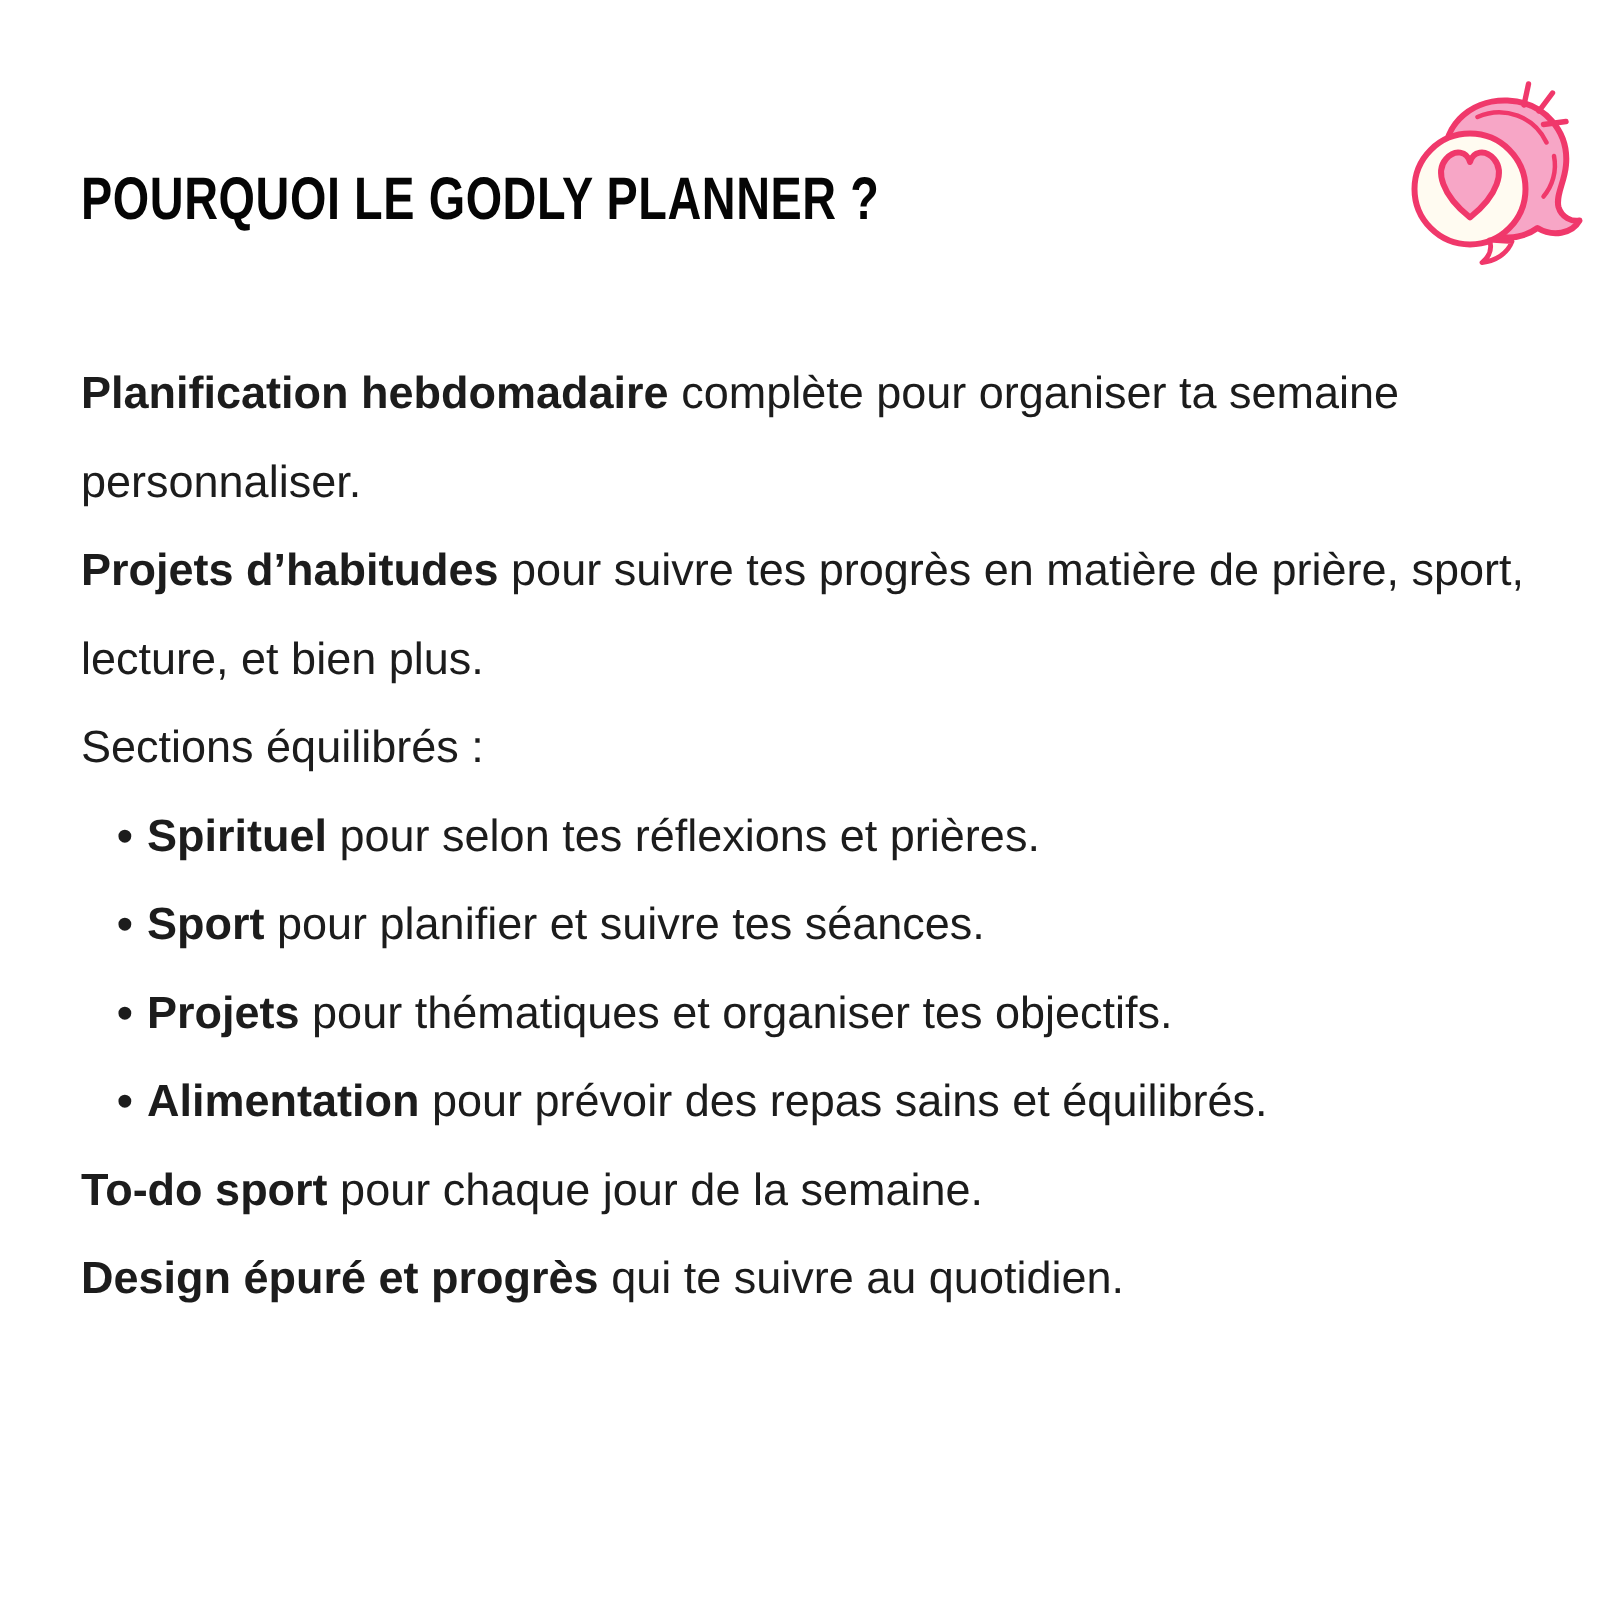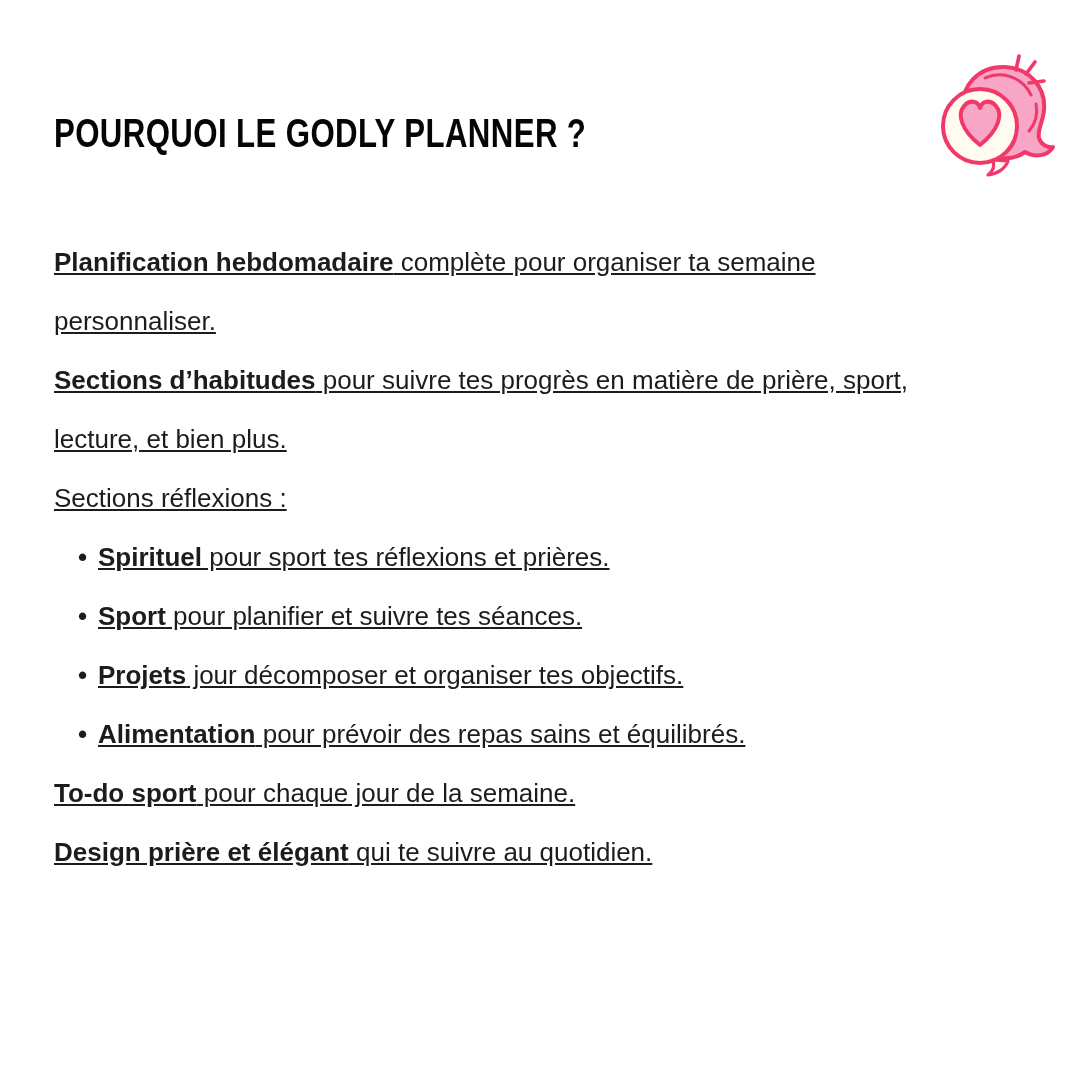--- a/index.html
+++ b/index.html
@@ -43,25 +43,24 @@
   .bubble-front{fill:var(--icon-cream);stroke:var(--icon-outline);stroke-width:4;}
   .bubble-tail{fill:var(--icon-cream);stroke:var(--icon-outline);stroke-width:3.2;stroke-linejoin:round;}
   .heart{fill:var(--icon-light);stroke:var(--icon-outline);stroke-width:4;stroke-linejoin:round;}
   .sparkle{stroke:var(--icon-outline);stroke-width:3.6;stroke-linecap:round;}
   .content{
     position:absolute;
     left:54px;top:233px;
     width:975px;
   }
   .line{
-    font-size:26px;
+    font-size:30px;
     line-height:59px;
     color:var(--text);
     white-space:nowrap;
-    text-decoration:underline;
   }
   .line .b{font-weight:700;}
   .line.bullet-line{padding-left:24px;}
   .bullet-marker{
     display:inline-block;
     width:20px;
     font-weight:700;
   }
 </style>
 </head>
@@ -100,33 +99,33 @@
         <line class="sparkle" x1="111" y1="33" x2="96" y2="35"></line>
       </g>
     </svg>
   </div>
 
   <main class="content">
     <div class="line"><span class="b">Planification hebdomadaire</span><span class="r"> complète pour organiser ta semaine</span></div>
 
     <div class="line"><span class="b"></span><span class="r">personnaliser.</span></div>
 
-    <div class="line"><span class="b">Sections d’habitudes</span><span class="r"> pour suivre tes progrès en matière de prière, sport,</span></div>
+    <div class="line"><span class="b">Projets d’habitudes</span><span class="r"> pour suivre tes progrès en matière de prière, sport,</span></div>
 
     <div class="line"><span class="b"></span><span class="r">lecture, et bien plus.</span></div>
 
-    <div class="line"><span class="b"></span><span class="r">Sections réflexions :</span></div>
+    <div class="line"><span class="b"></span><span class="r">Sections équilibrés :</span></div>
 
-    <div class="line bullet-line"><span class="bullet-marker">•</span><span class="b">Spirituel</span><span class="r"> pour sport tes réflexions et prières.</span></div>
+    <div class="line bullet-line"><span class="bullet-marker">•</span><span class="b">Spirituel</span><span class="r"> pour selon tes réflexions et prières.</span></div>
 
     <div class="line bullet-line"><span class="bullet-marker">•</span><span class="b">Sport</span><span class="r"> pour planifier et suivre tes séances.</span></div>
 
-    <div class="line bullet-line"><span class="bullet-marker">•</span><span class="b">Projets</span><span class="r"> jour décomposer et organiser tes objectifs.</span></div>
+    <div class="line bullet-line"><span class="bullet-marker">•</span><span class="b">Projets</span><span class="r"> pour thématiques et organiser tes objectifs.</span></div>
 
     <div class="line bullet-line"><span class="bullet-marker">•</span><span class="b">Alimentation</span><span class="r"> pour prévoir des repas sains et équilibrés.</span></div>
 
     <div class="line"><span class="b">To-do sport</span><span class="r"> pour chaque jour de la semaine.</span></div>
 
-    <div class="line"><span class="b">Design prière et élégant</span><span class="r"> qui te suivre au quotidien.</span></div>
+    <div class="line"><span class="b">Design épuré et progrès</span><span class="r"> qui te suivre au quotidien.</span></div>
 
   </main>
 
 </div>
 
 </body></html>

